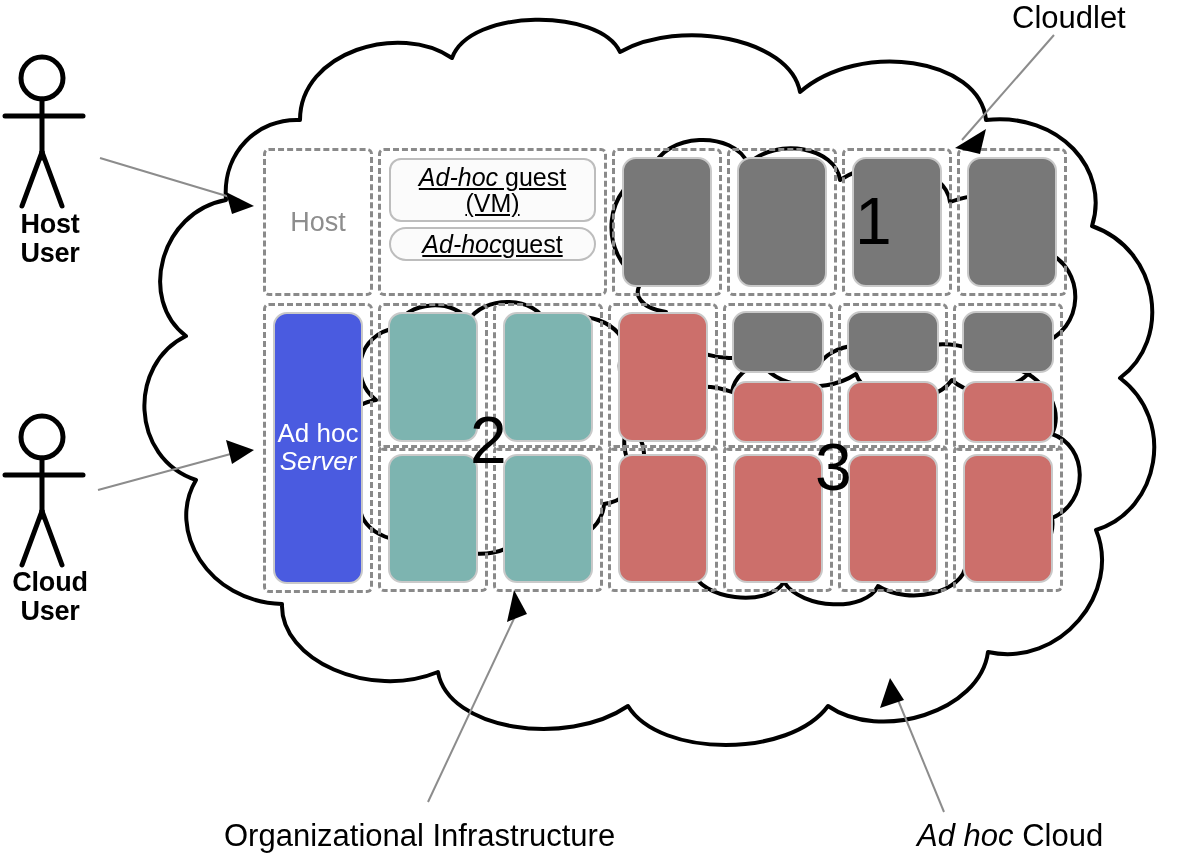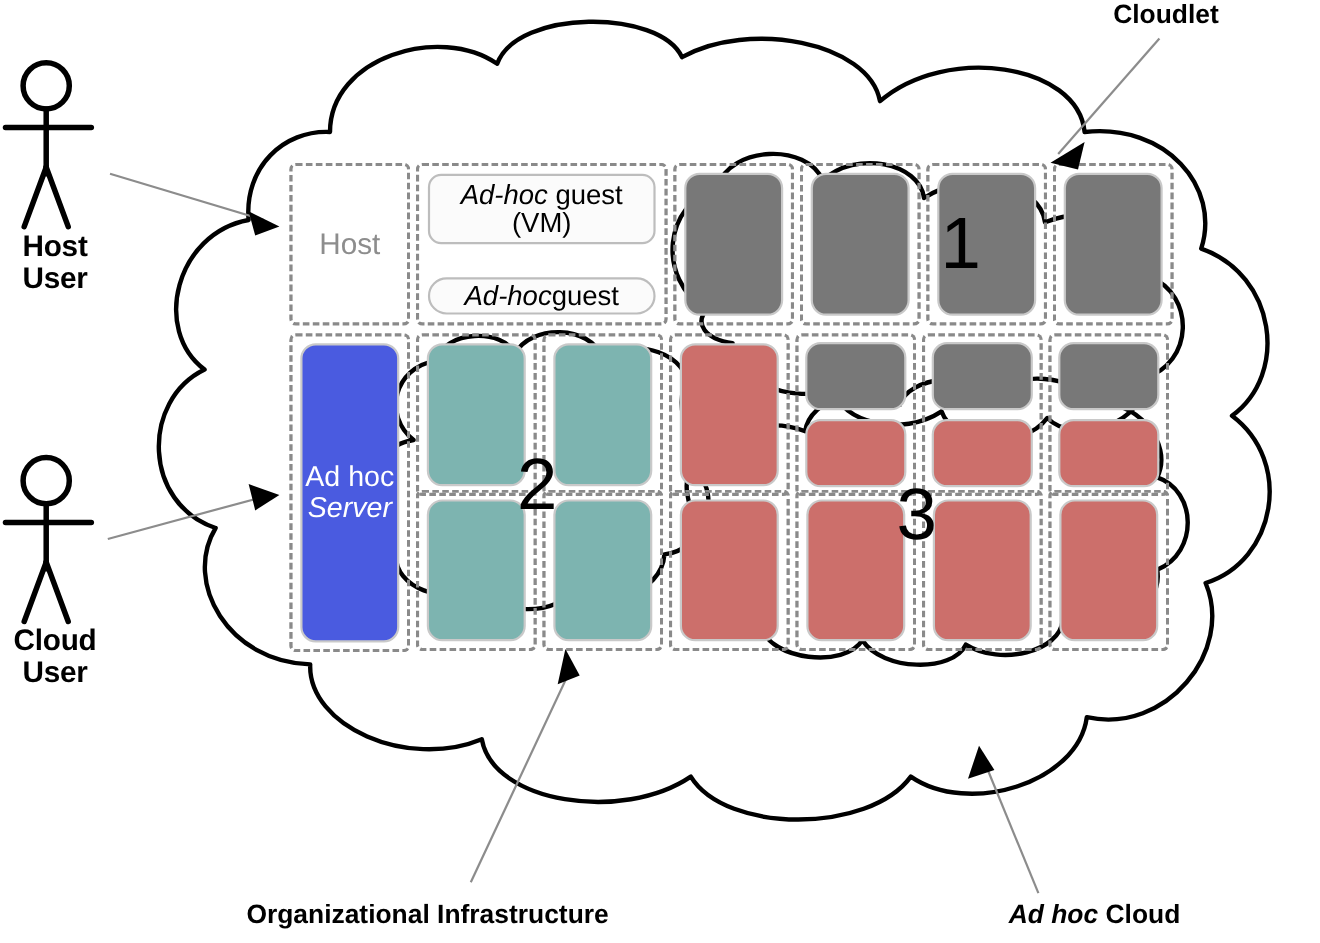--- a/index.html
+++ b/index.html
@@ -29,35 +29,35 @@
   .splitcell{flex-direction:column;justify-content:space-between;padding:5px 6px;}
   .splitcell .node{height:47%;width:100%;}
   .fullcell{padding:6px 7px;}
   .fullcell .node{height:100%;width:100%;}
 
   .hostlabel{color:#8d8d8d;font-size:27px;}
   .srvlabel{color:#ffffff;font-size:26px;line-height:1.06;white-space:nowrap;}
   .srvlabel i{font-style:italic;}
 
   
-  .guestcell{flex-direction:column;justify-content:space-between;gap:5px;padding:7px 8px;}
+  .guestcell{flex-direction:column;justify-content:flex-start;gap:5px;padding:7px 8px;text-decoration:underline;}
   .vmbox{box-sizing:border-box;width:100%;height:64px;background:#fbfbfb;
      border:2px solid #bdbdbd;border-radius:12px;display:flex;align-items:center;
      justify-content:center;text-align:center;font-size:25px;line-height:1.05;}
   .clientbox{box-sizing:border-box;width:100%;height:34px;background:#fbfbfb;
      border:2px solid #bdbdbd;border-radius:17px;display:flex;align-items:center;
      justify-content:center;font-size:25px;white-space:nowrap;}
   .vmbox i,.clientbox i{font-style:italic;}
 
   
   .groupnum{position:absolute;z-index:5;font-size:66px;font-weight:400;
      color:#000;line-height:1;}
 
   
-  .caption{position:absolute;z-index:8;font-size:24px;white-space:nowrap;font-weight:bold;}
+  .caption{position:absolute;z-index:8;font-size:31px;white-space:nowrap;}
   .caption i{font-style:italic;}
 </style>
 </head>
 <body>
 
 <div id="stage">
 
   <svg id="cloudsvg" class="svglayer" viewBox="0 0 1200 857">
 
     <path fill="#ffffff" stroke="#000000" stroke-width="4" stroke-linejoin="round" d="M 300 120

